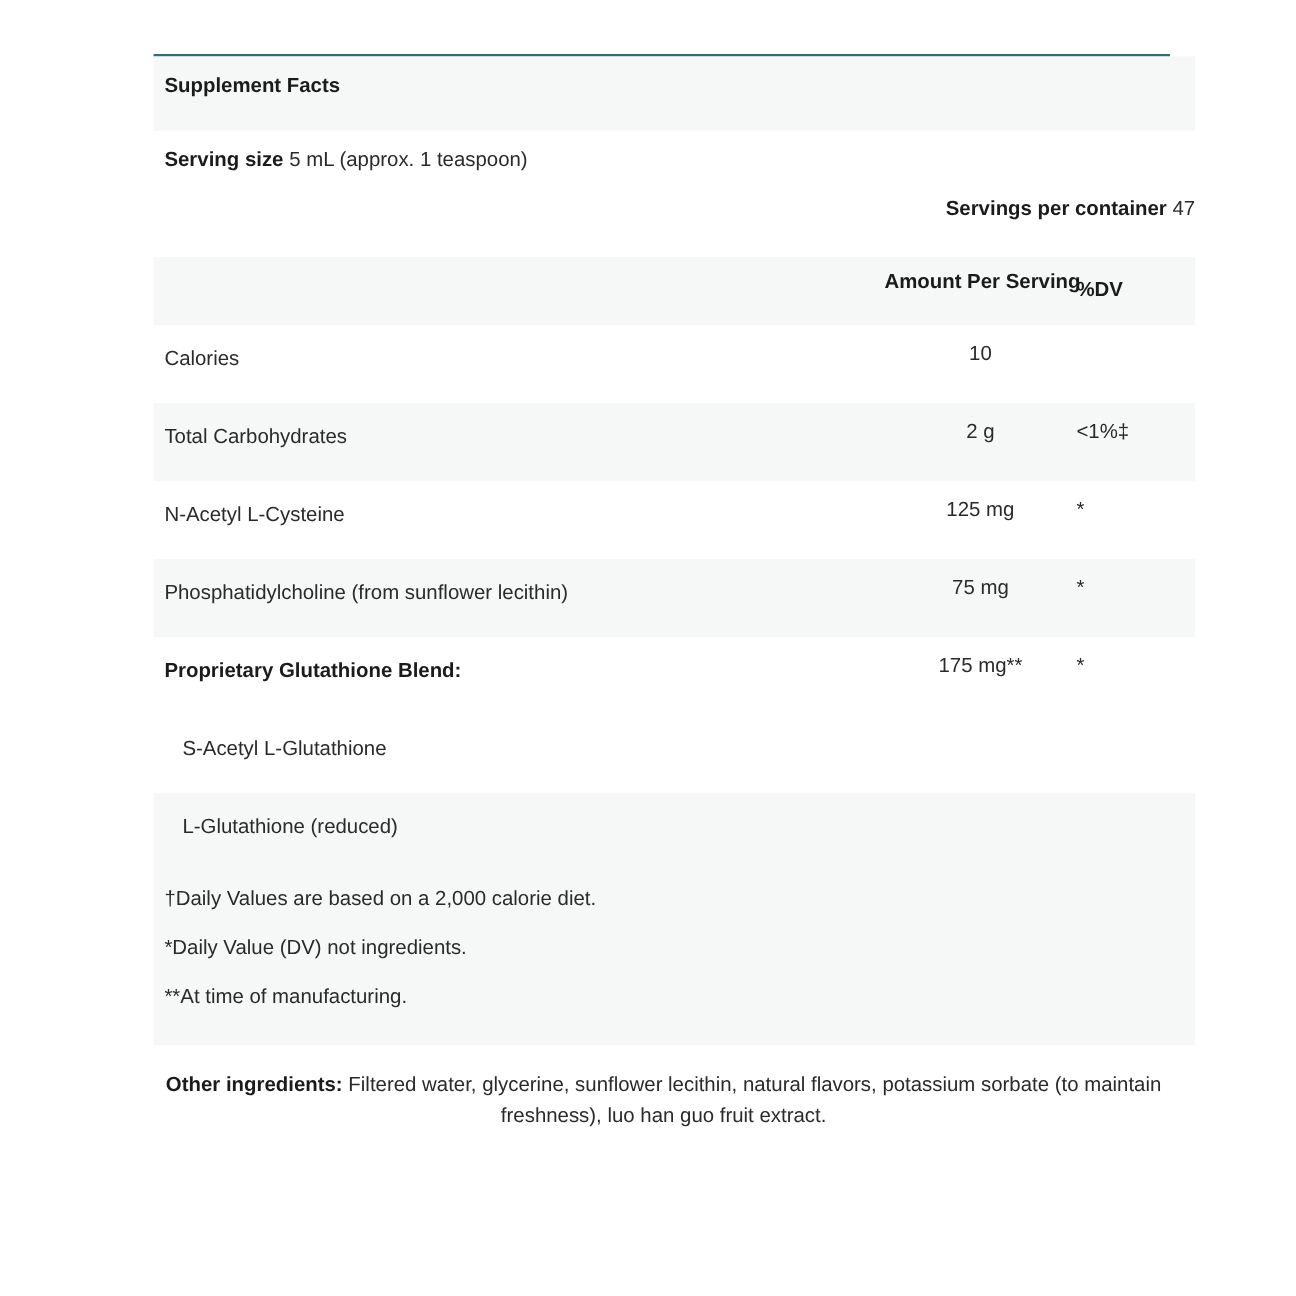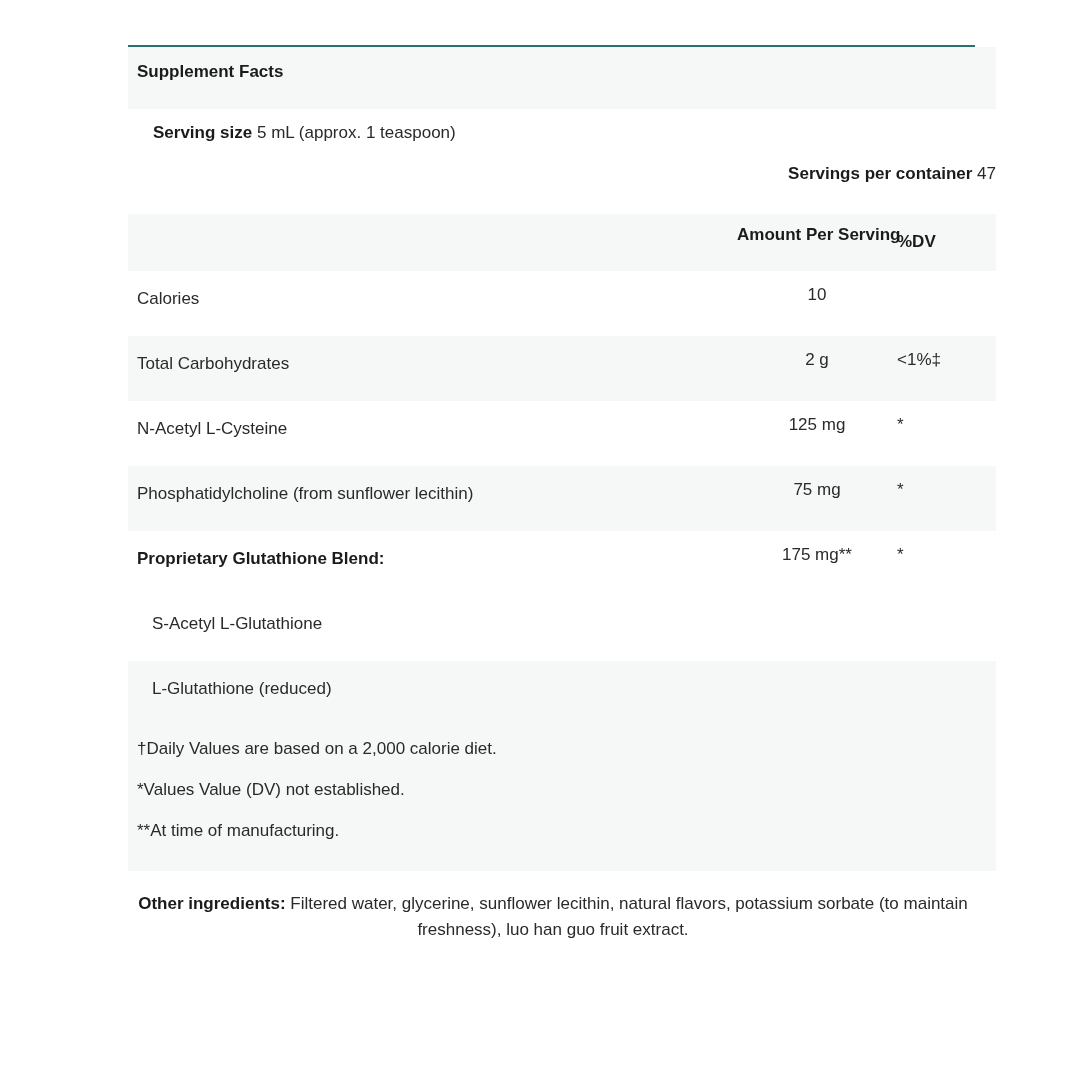--- a/index.html
+++ b/index.html
@@ -16,21 +16,21 @@
   }
   .panel{position:absolute;left:128px;top:45px;width:868px;}
   .accent-line{height:2px;width:847px;background:var(--accent);box-shadow:0 1px 0 rgba(120,190,180,0.45);}
   .title-band{
     background:var(--shade);height:62px;box-sizing:border-box;
     padding:15px 0 0 9px;font-weight:bold;color:var(--text-bold);
   }
   .serving-block{margin:15px 0 0 9px;}
   .serving-line{margin:0;height:17px;line-height:17px;}
   .serving-line + .serving-line{margin-top:24px;text-align:right;}
-  .serving-line b{color:var(--text-bold);margin-left:16px;}
+  .serving-line b{color:var(--text-bold);}
   .facts-table{margin-top:32px;}
   .t-row{display:flex;box-sizing:border-box;padding:14px 0 0 9px;height:65px;}
   .t-row.shaded{background:var(--shade);}
   .t-head{height:57px;padding-top:11px;font-weight:bold;color:var(--text-bold);}
   .c-label{flex:1;padding-top:4px;}
   .t-head .c-label{padding-top:0;}
   .c-label.bold{font-weight:bold;color:var(--text-bold);}
   .c-label.indent{padding-left:15px;}
   .c-amount{width:160px;text-align:center;white-space:nowrap;}
   .c-dv{width:99px;text-align:left;white-space:nowrap;}
@@ -100,18 +100,18 @@
         <div class="t-row shaded">
           <div class="c-label indent">L-Glutathione (reduced)</div>
           <div class="c-amount"></div>
           <div class="c-dv"></div>
         </div>
       </div>
   </div>
 
   <div class="footnote-block" id="footnotes">
       <p>†Daily Values are based on a 2,000 calorie diet.</p>
-      <p>*Values Value (DV) not established.</p>
+      <p>*Daily Value (DV) not ingredients.</p>
       <p>**At time of manufacturing.</p>
     </div>
 
   <p class="other-ingredients"><b>Other ingredients:</b>&nbsp;<span>Filtered water, glycerine, sunflower lecithin, natural flavors, potassium sorbate (to maintain freshness), luo han guo fruit extract.</span></p>
 </div>
 
 </body></html>

